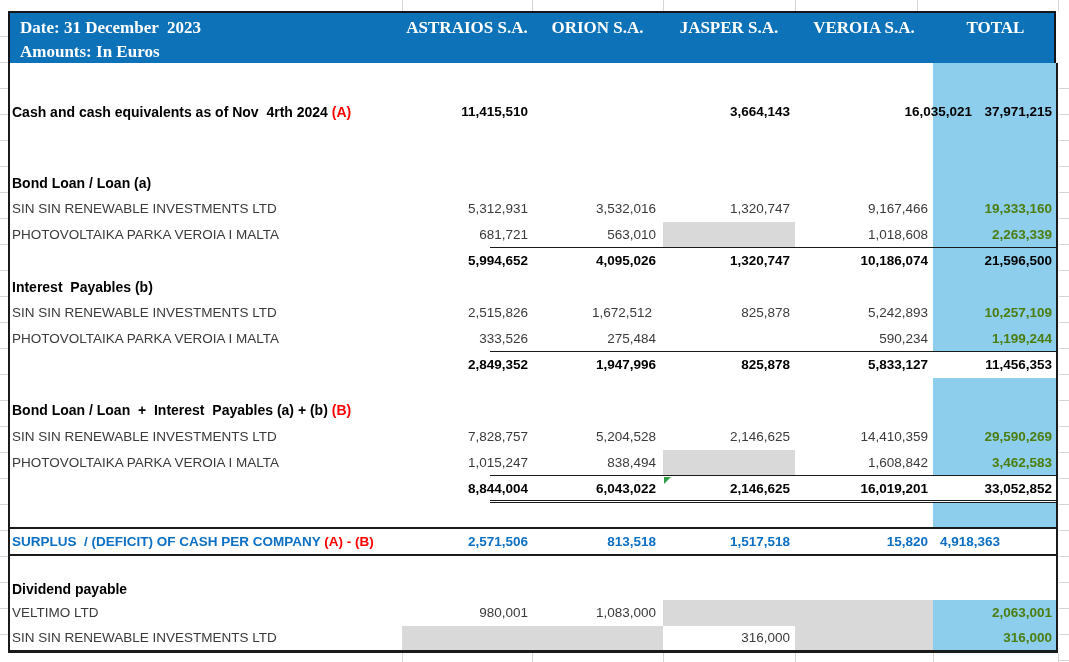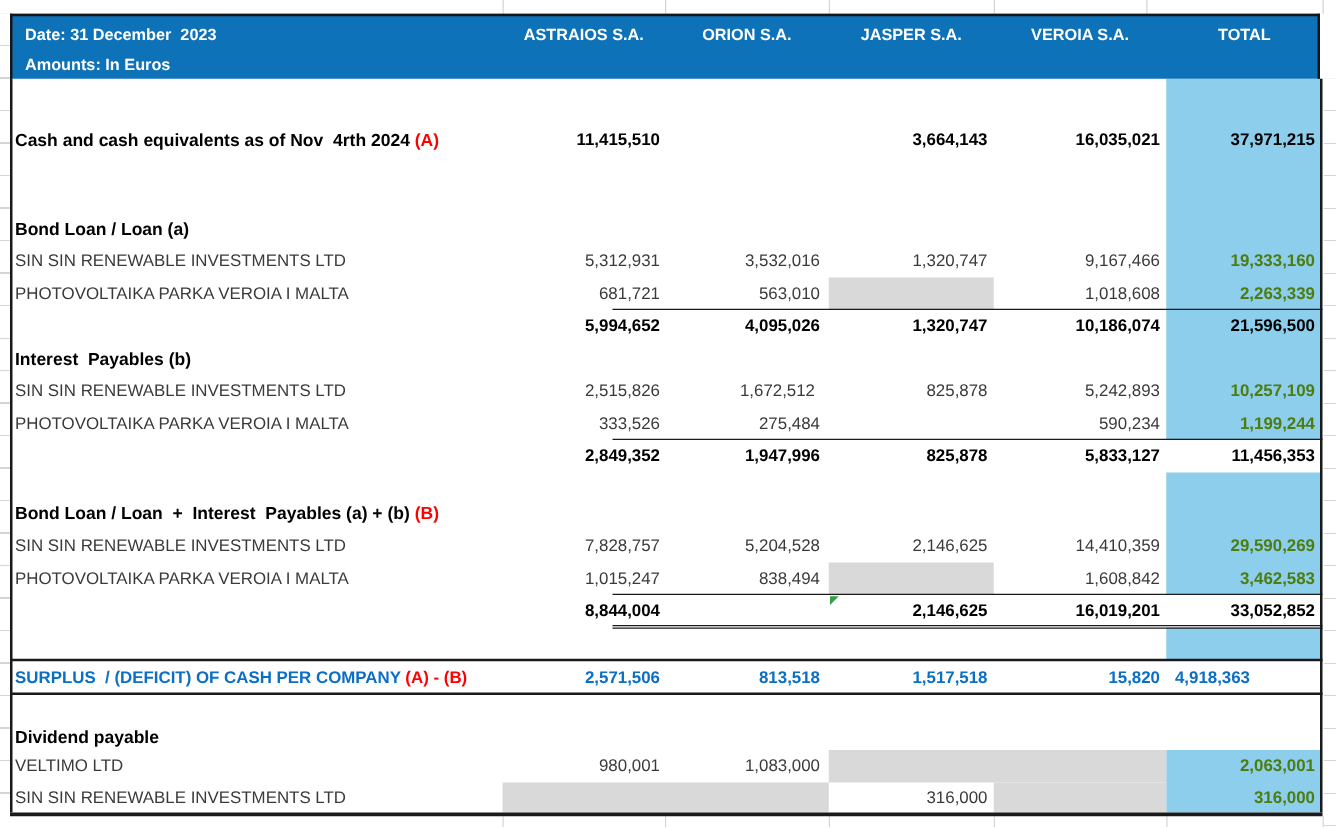--- a/index.html
+++ b/index.html
@@ -2,21 +2,21 @@
 <html><head>
 <meta charset="utf-8">
 <style>
   html,body{margin:0;padding:0;background:#fff;}
   #sheet{position:relative;width:1069px;height:662px;background:#ffffff;overflow:hidden;
          font-family:"Liberation Sans",sans-serif;-webkit-font-smoothing:antialiased;}
   .abs{position:absolute;}
   
   #header-box{left:8px;top:11px;width:1048px;height:52px;background:#0e72b9;
               border-top:2px solid #15161a;border-left:2px solid #15161a;border-right:2px solid #15161a;box-sizing:border-box;}
-  .hdr-text{position:absolute;color:#ffffff;font-weight:bold;font-size:13px;line-height:26px;white-space:pre;}
+  .hdr-text{position:absolute;color:#ffffff;font-weight:bold;font-size:17px;line-height:26px;white-space:pre;font-family:Liberation Serif, serif;}
   .hdr-col{text-align:center;}
   
   .fill-blue{background:#8dceec;}
   .fill-gray{background:#d9d9d9;}
   
   .ln{background:#1a1a1a;}
   .dline{border-top:1px solid #1a1a1a;border-bottom:1px solid #1a1a1a;height:3px;box-sizing:border-box;}
   .gridv{width:1px;background:#d5d5d5;}
   .gridh-strip{background:repeating-linear-gradient(to bottom,transparent 0px,transparent 25px,#d5d5d5 25px,#d5d5d5 26px);}
   
@@ -86,21 +86,21 @@
   <div class="abs ln" style="left:8px;top:527px;width:1050px;height:2px;"></div>
   <div class="abs ln" style="left:8px;top:554px;width:1050px;height:2px;"></div>
 
   <div class="abs" id="error-indicator" style="left:664px;top:477px;"></div>
 
   <div id="table-body">
       <div class="row cash" style="top: 99px;">
         <span class="lbl">Cash and cash equivalents as of Nov  4rth 2024 <span class="sfx">(A)</span></span>
         <span class="val" style="left: 388px;">11,415,510</span>
         <span class="val" style="left: 650px;">3,664,143</span>
-        <span class="val" style="left: 788px;">16,035,021</span>
+        <span class="val" style="left: 832px;">16,035,021</span>
         <span class="val total-col" style="left: 912px;">37,971,215</span>
       </div>
       <div class="row section" style="top: 170px;">
         <span class="lbl">Bond Loan / Loan (a)</span>
       </div>
       <div class="row item" style="top: 196px;">
         <span class="lbl">SIN SIN RENEWABLE INVESTMENTS LTD</span>
         <span class="val" style="left: 388px;">5,312,931</span>
         <span class="val" style="left: 516px;">3,532,016</span>
         <span class="val" style="left: 650px;">1,320,747</span>
@@ -159,20 +159,21 @@
       </div>
       <div class="row item" style="top: 450px;">
         <span class="lbl">PHOTOVOLTAIKA PARKA VEROIA I MALTA</span>
         <span class="val" style="left: 388px;">1,015,247</span>
         <span class="val" style="left: 516px;">838,494</span>
         <span class="val" style="left: 788px;">1,608,842</span>
         <span class="val total-col" style="left: 912px;">3,462,583</span>
       </div>
       <div class="row subtotal" style="top: 476px;">
         <span class="val" style="left: 388px;">8,844,004</span>
+        <span class="val" style="left: 516px;">6,043,022</span>
         <span class="val" style="left: 650px;">2,146,625</span>
         <span class="val" style="left: 788px;">16,019,201</span>
         <span class="val total-col" style="left: 912px;">33,052,852</span>
       </div>
       <div class="row surplus" style="top: 529px;">
         <span class="lbl">SURPLUS  / (DEFICIT) OF CASH PER COMPANY <span class="sfx">(A) - (B)</span></span>
         <span class="val" style="left: 388px;">2,571,506</span>
         <span class="val" style="left: 516px;">813,518</span>
         <span class="val" style="left: 650px;">1,517,518</span>
         <span class="val" style="left: 788px;">15,820</span>

